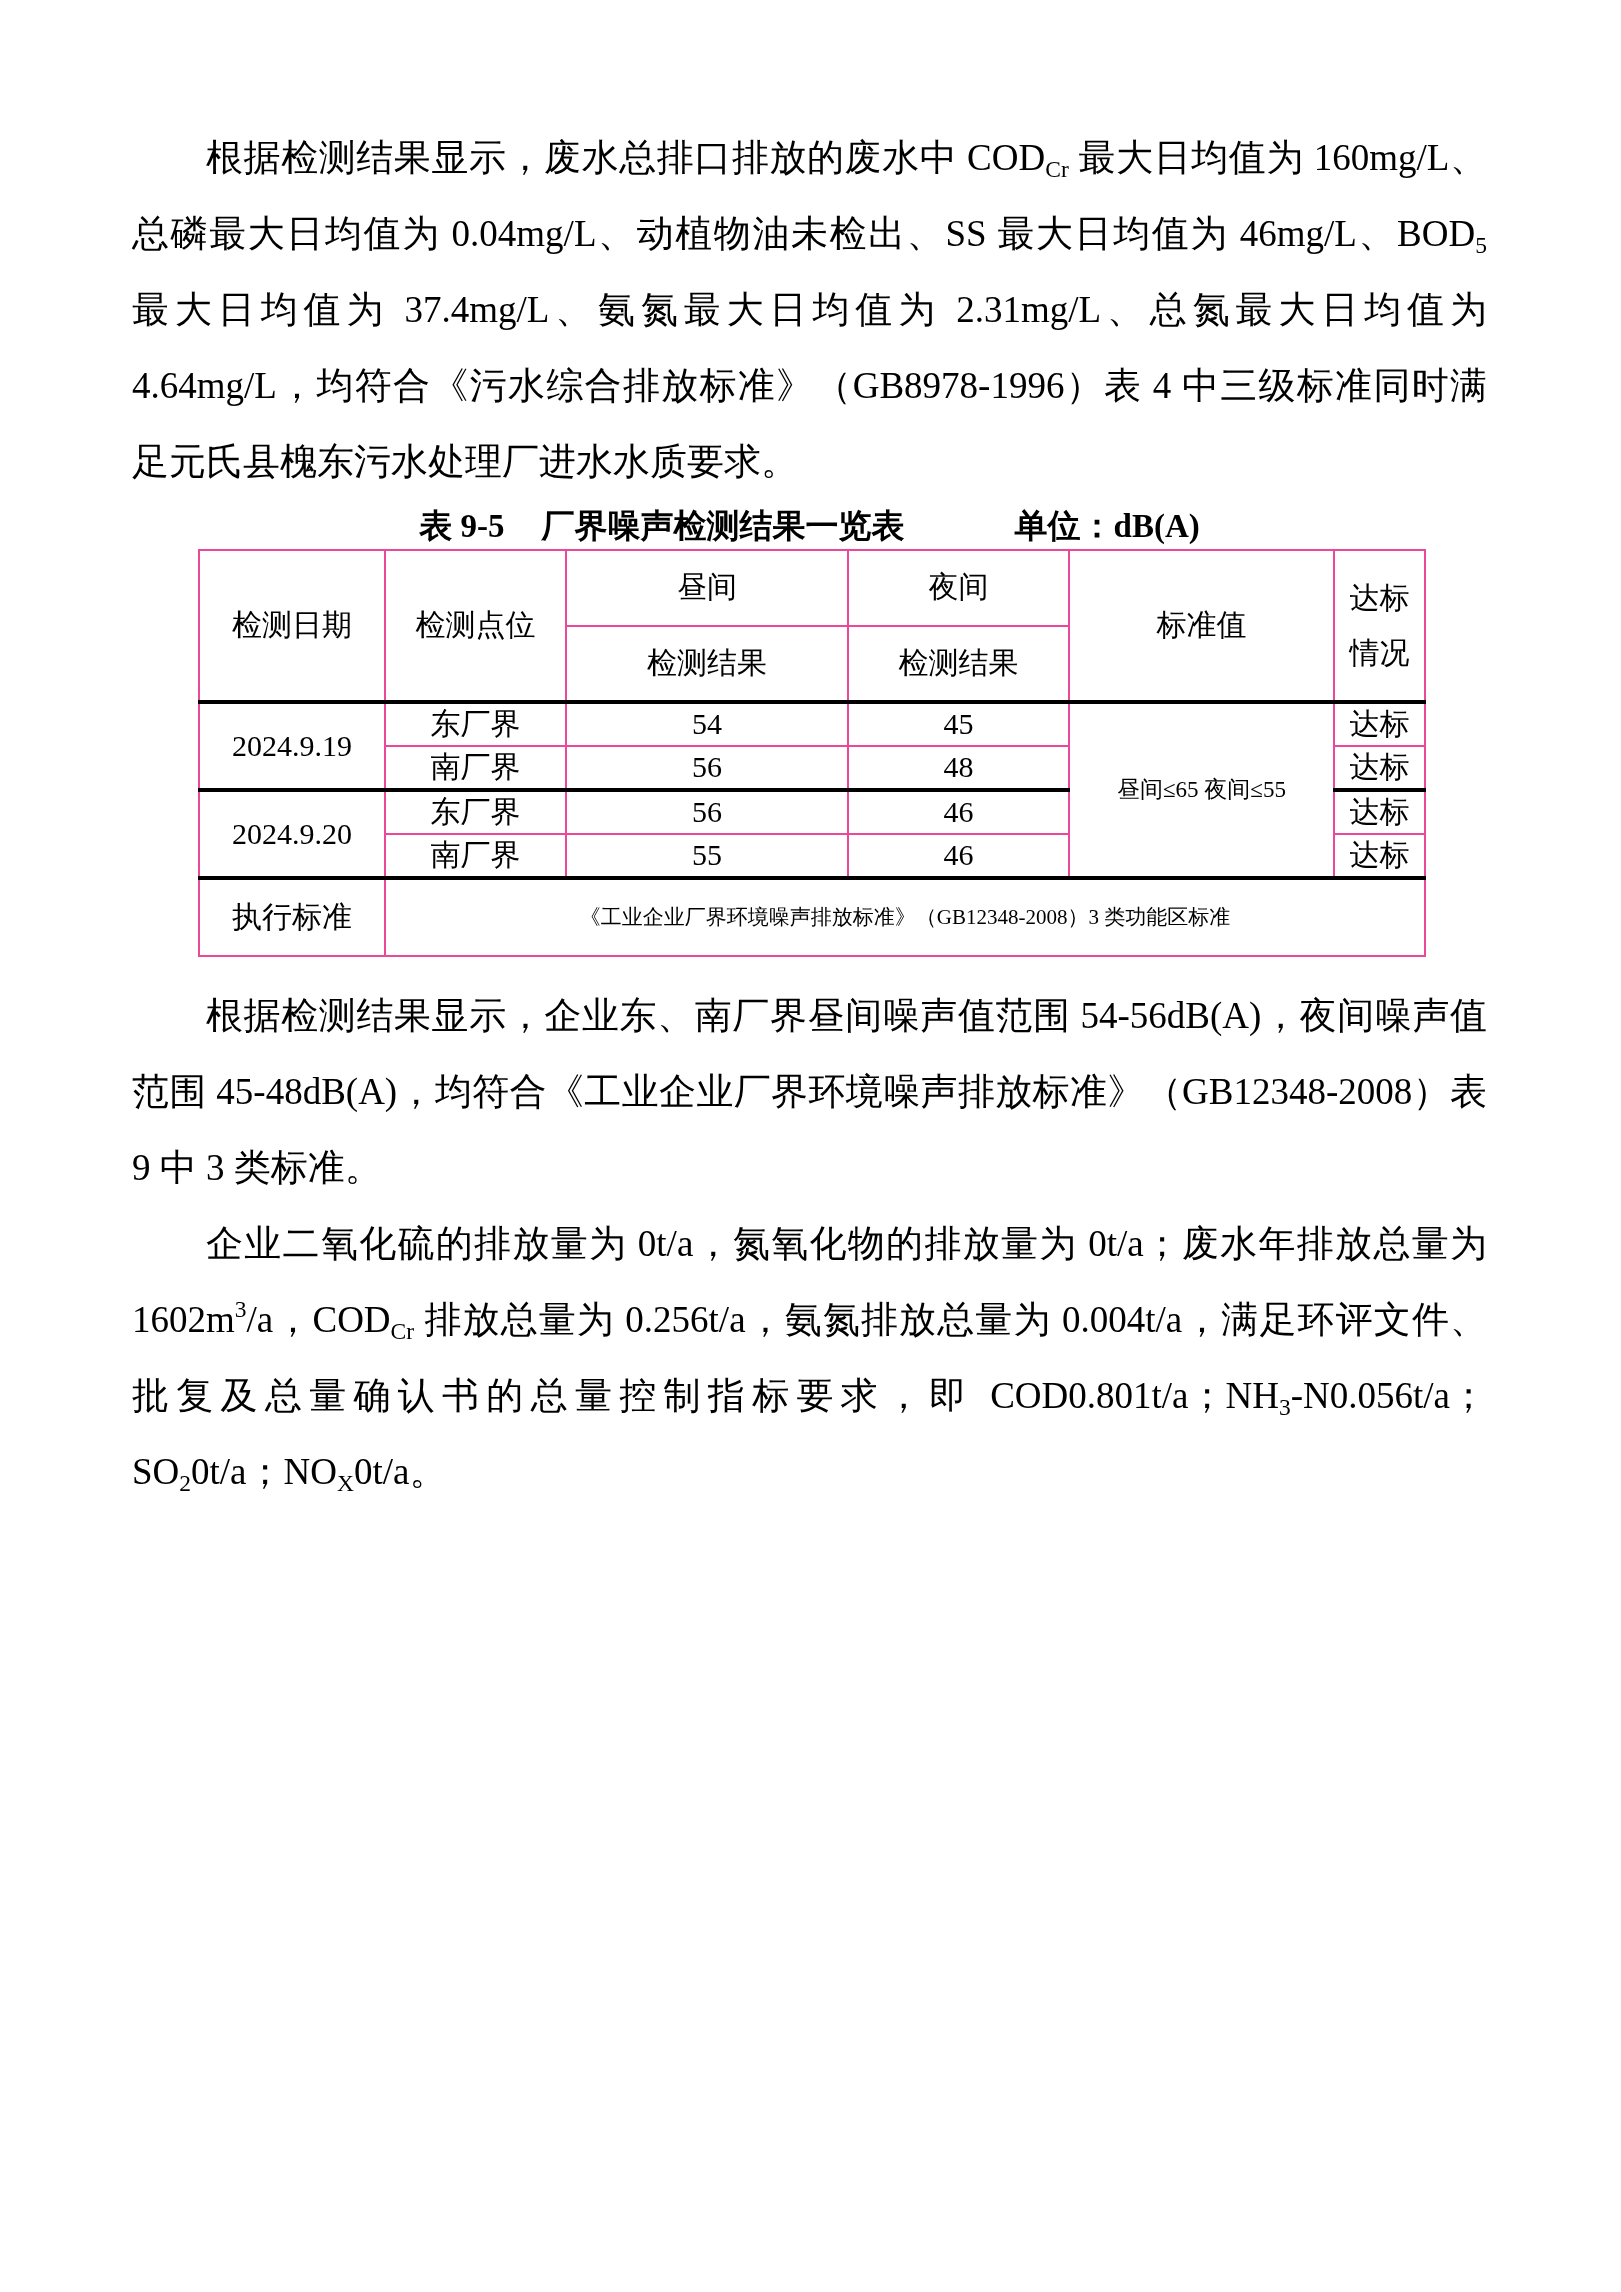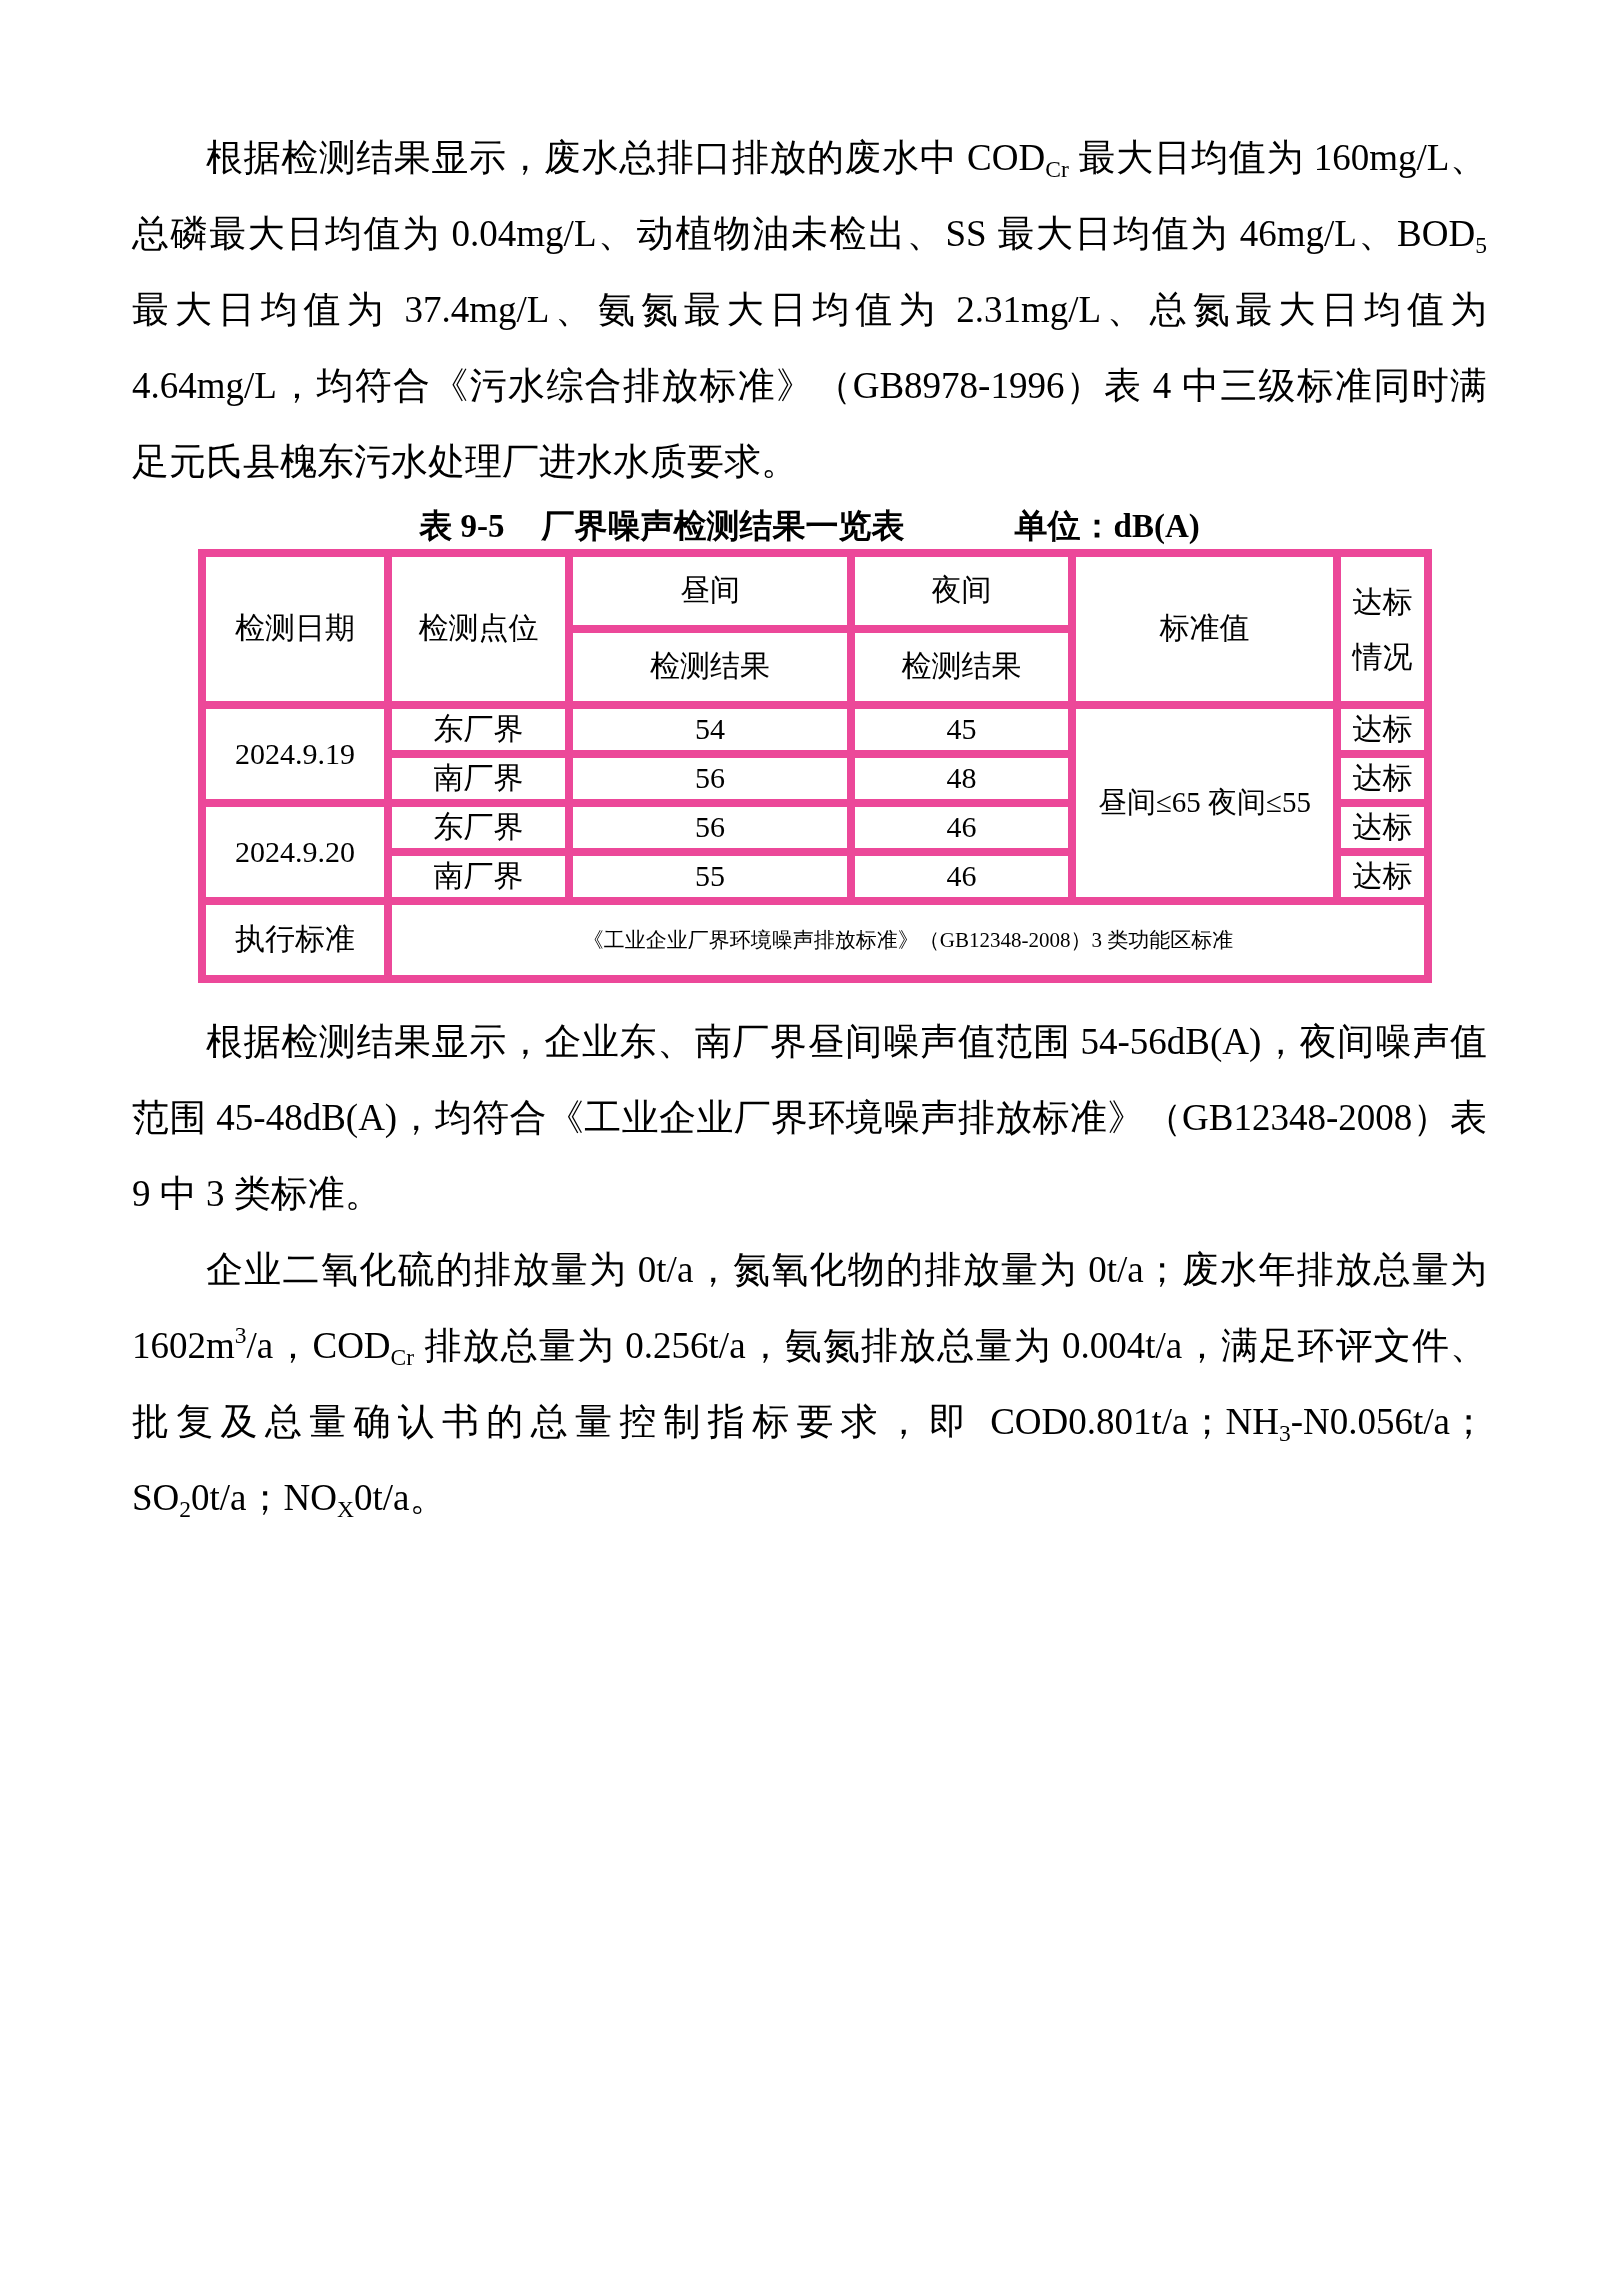--- a/index.html
+++ b/index.html
@@ -51,32 +51,32 @@
 
   table.noise {
     margin-left: 66px;
     width: 1226px;
     table-layout: fixed;
     border-collapse: collapse;
     border: 2.9px solid #000;
     font-size: 30px;
   }
   table.noise td {
-    border: 8px solid #ec4899;
+    border: 2px solid #ec4899;
     text-align: center;
     vertical-align: middle;
     padding: 0;
     overflow: hidden;
   }
   tr.hrow td { height: 76px; }
   tr.drow td { height: 41px; }
   tr.frow td { height: 78px; }
   tr.sep td  { border-top: 4.9px solid #000; }
   td.compliance-hd { line-height: 55px; padding: 0 13.7px; }
-  td.standard-cell { white-space: nowrap; font-size: 29px; }
+  td.standard-cell { white-space: nowrap; font-size: 23px; }
   td.footer-value  { font-size: 21px; }
 
   .page-number {
     position: absolute;
     top: 2054px;
     left: 0;
     width: 100%;
     text-align: center;
     font-family: "Liberation Sans", "DejaVu Sans", sans-serif;
     font-size: 30px;

